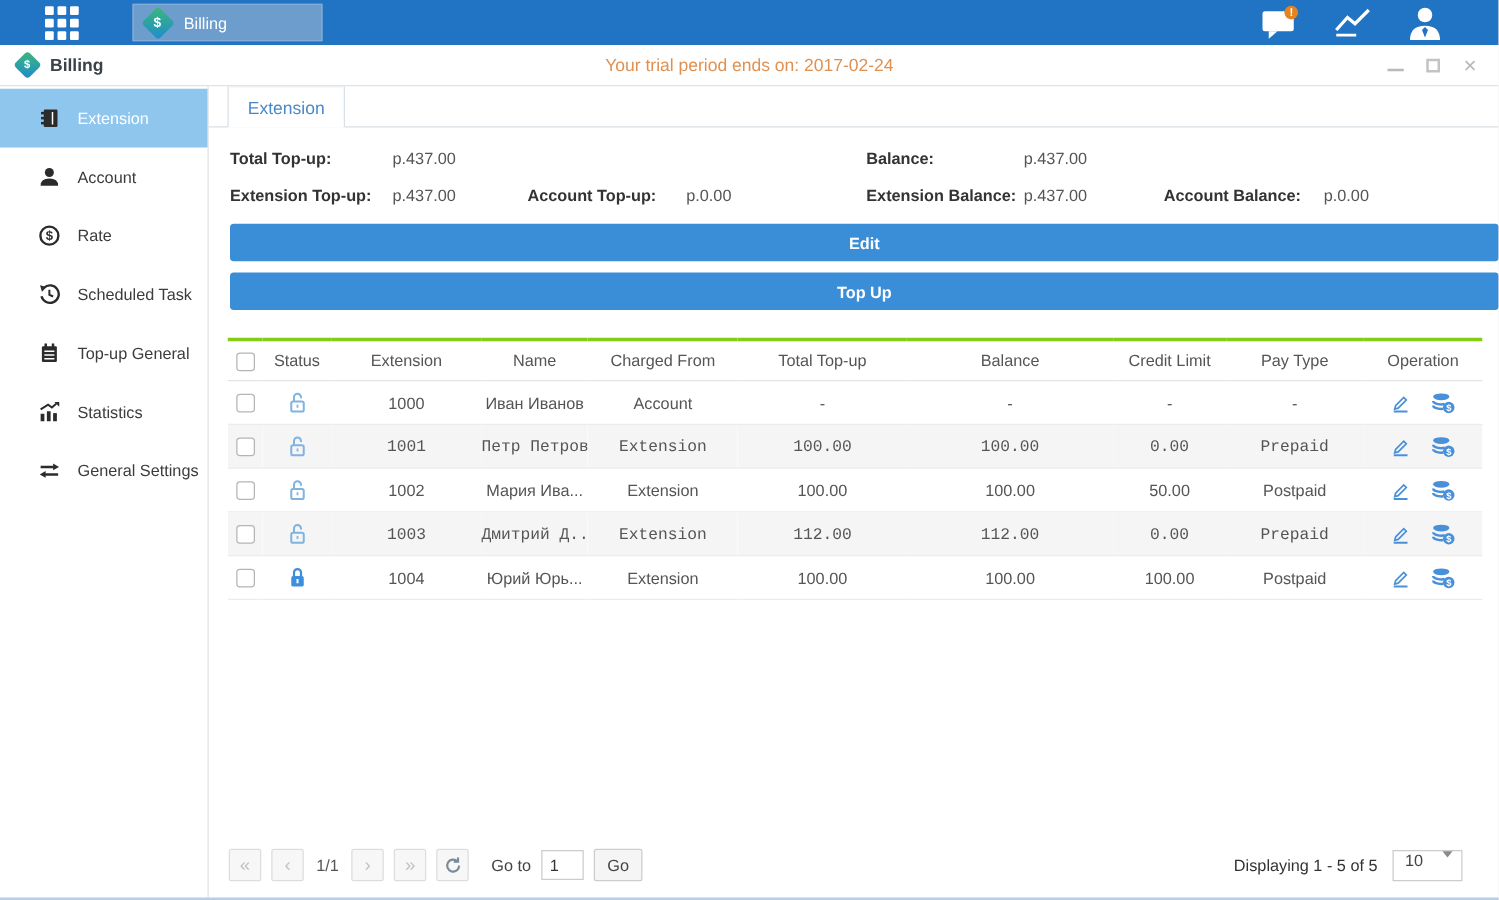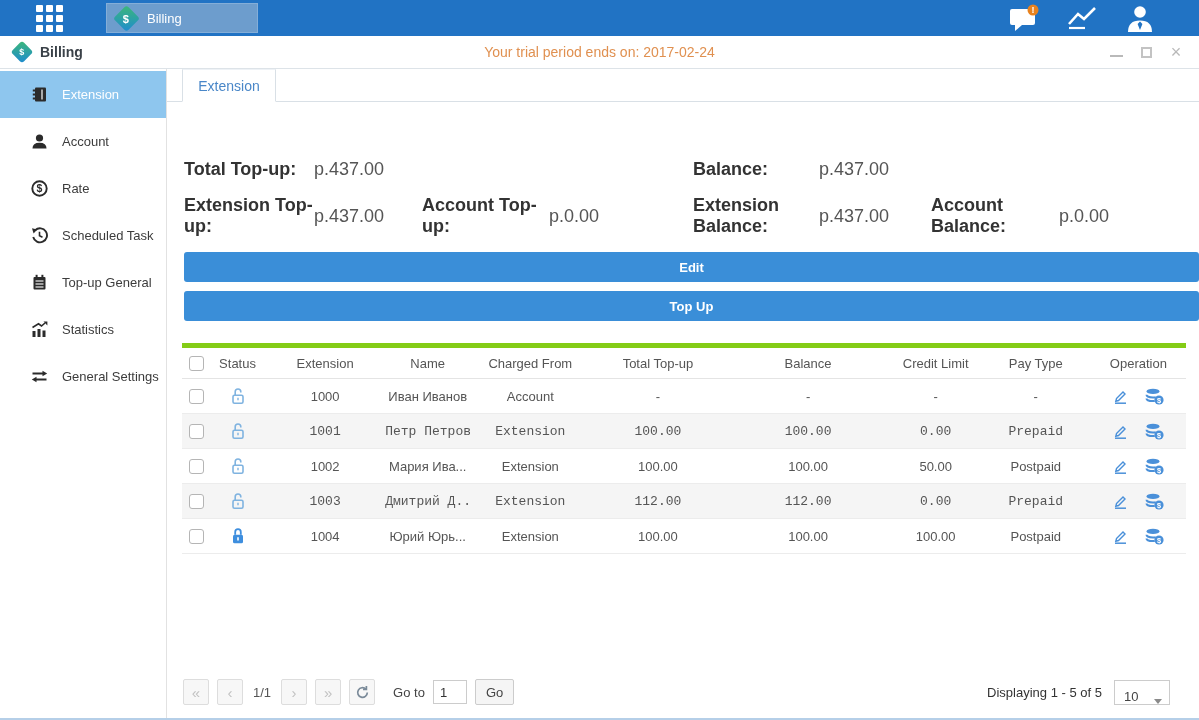--- a/index.html
+++ b/index.html
@@ -39,31 +39,31 @@
   .side-item.active { background:#8ec6ee; color:#fff; }
   .side-icon { width:19px; margin-right:13px; display:flex; justify-content:center; flex:none; }
 
   .main { flex:1; display:flex; flex-direction:column; min-width:0; }
   .tabstrip { height:33px; border-bottom:1px solid #d9e0e6; display:flex; padding-left:15px; flex:none; }
   .tab { width:94px; text-align:center; line-height:32px; font-size:14px; color:#4a87c8; background:#fff;
          border:1px solid #d9e0e6; border-top-color:#eef2f6; border-bottom:1px solid #fff; margin-bottom:-1px; cursor:pointer; }
 
   .summary { padding:17px 0 0 17px; }
   .summary-grid { display:grid; grid-template-columns:130px 108px 127px 144px 126px 112px 128px auto;
-                  grid-row-gap:15px; font-size:18px; align-items:center;margin-top:40px; }
+                  grid-row-gap:15px; font-size:13px; align-items:center; }
   .summary-grid .lab { font-weight:bold; color:#333; }
   .summary-grid .val { color:#555; }
 
   .btn-row { margin:15px 0 0 17px; display:flex; gap:9px;flex-direction:column; }
   .btn { background:#3a8ed8; color:#fff; border:none; height:30px; padding:0 13px; font-size:13px;
          font-weight:bold; border-radius:3px; cursor:pointer; font-family:"Liberation Sans",sans-serif; }
 
   .table-area { flex:1; margin:22px 13px 0 15px; overflow:hidden; }
   table { width:100%; border-collapse:collapse; table-layout:fixed; font-size:13px; color:#555; }
-  thead tr { height:33px; border-top:5px solid #84cc16; border-bottom:1px solid #e4e4e4; }
+  thead tr { height:33px; border-top:3px solid #84cc16; border-bottom:1px solid #e4e4e4; }
   th { font-weight:normal; color:#555; text-align:center; overflow:hidden; white-space:nowrap; }
   tbody tr { height:35px; border-bottom:1px solid #ececec; }
   tbody tr.stripe { background:#f5f5f5;font-family:Liberation Mono, monospace; }
   td { text-align:center; overflow:hidden; white-space:nowrap; }
   .cb { width:15px; height:15px; border:1px solid #b5b5b5; border-radius:3px; background:#fff; display:inline-block; cursor:pointer; vertical-align:middle; }
   .status-ic, .op-ic { display:inline-flex; vertical-align:middle; }
   .op-cell span { margin:0 8px; cursor:pointer; }
 
   
   .pager { height:48px; flex:none; display:flex; align-items:center; padding:0 29px 4px 16px; font-size:13px; color:#444; }
@@ -71,21 +71,21 @@
             display:flex; align-items:center; justify-content:center; color:#c2c2c2; font-size:15px;
             margin-right:8px; cursor:pointer; flex:none; }
   .pg-ind { margin:0 10px 0 2px; color:#555; }
   .goto-lbl { margin:0 8px 0 10px; }
   .goto-input { width:34px; height:24px; border:1px solid #ccc; font-size:13px; padding-left:6px;
                 font-family:"Liberation Sans",sans-serif; color:#333; }
   .go-btn { height:26px; padding:0 10px; margin-left:8px; border:1px solid #ccc; background:#f5f5f5;
             border-radius:2px; font-size:13px; color:#444; cursor:pointer; font-family:"Liberation Sans",sans-serif; }
   .pager-right { margin-left:auto; display:flex; align-items:center; }
   .displaying { color:#333; margin-right:12px; }
-  .size-select { width:56px; height:25px; border:1px solid #ccc; background:#fff; display:flex; align-items:flex-end;
+  .size-select { width:56px; height:25px; border:1px solid #ccc; background:#fff; display:flex; align-items:flex-start;
                  padding-left:9px; color:#444; cursor:pointer; position:relative; }
   .size-select .caret { margin-left:auto; margin-right:7px; width:0; height:0;
                  border-left:4px solid transparent; border-right:4px solid transparent; border-top:5px solid #8a8a8a; }
 </style>
 </head>
 <body>
 
 <div class="window">
 
   <div class="taskbar">

